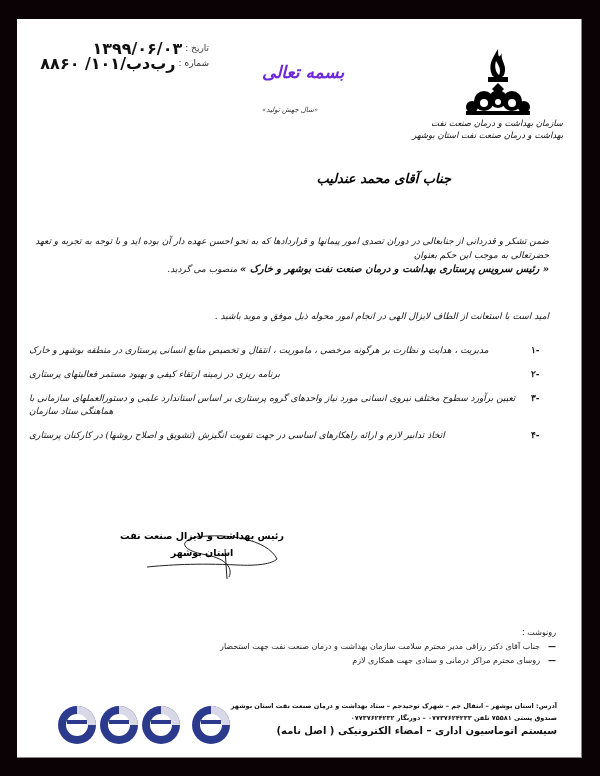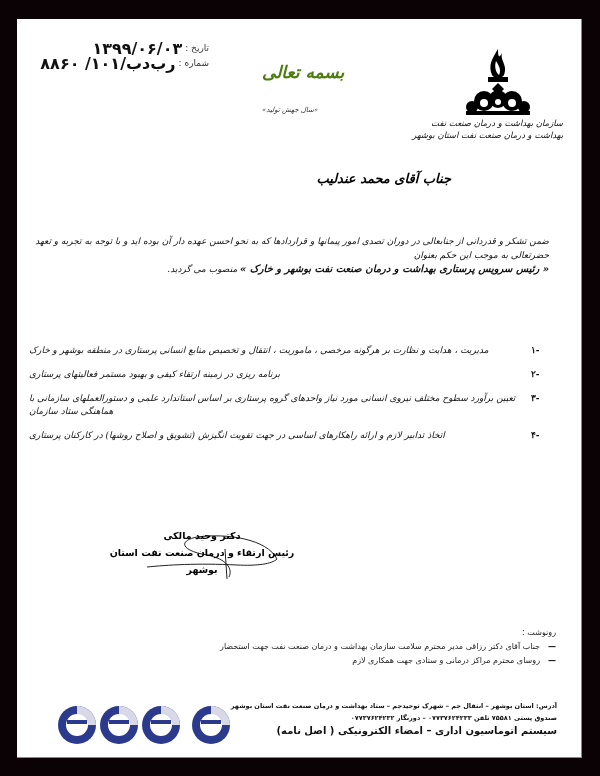--- a/index.html
+++ b/index.html
@@ -13,21 +13,21 @@
   }
   .rtl { direction: rtl; unicode-bidi: plaintext; }
   .abs { position: absolute; }
 
   
   .logo { right: 18px; top: 0px; width: 130px; height: 100px; text-align: center; margin-top: 28px; }
   .logo svg { display: block; margin: 0 auto; }
   .logo-line { font-family: "DejaVu Serif", serif; font-size: 8.5px; font-style: italic; color: #111; white-space: nowrap; line-height: 12px; }
 
   
-  .basmala { left: 245px; top: 43px; font-family: "DejaVu Serif", serif; font-size: 17px; font-weight: bold; font-style: italic; color: #4d7c0f; }
+  .basmala { left: 245px; top: 43px; font-family: "DejaVu Serif", serif; font-size: 17px; font-weight: bold; font-style: italic; color: #6d28d9; }
   .year-motto { left: 245px; top: 87px; font-family: "DejaVu Serif", serif; font-size: 7px; font-style: italic; color: #333; }
 
   
   .meta { left: 62px; top: 22px; width: 130px; font-size: 9px; color: #222; line-height: 15px; }
   .meta-row { display: flex; flex-direction: row-reverse; justify-content: flex-start; gap: 3px; white-space: nowrap; }
   .meta-label { color: #333; }
   .meta-value { font-weight: bold; color: #111; font-size: 16px; }
 
   
   .addressee { right: 130px; top: 152px; font-family: "DejaVu Serif", serif; font-size: 13px; font-weight: bold; font-style: italic; color: #000000; }
@@ -102,20 +102,21 @@
   </div>
 
   <div class="abs addressee rtl">جناب آقای محمد عندلیب</div>
 
   <div class="abs body-text p1 rtl" style="direction: rtl; text-align: right;">
     <span>ضمن تشکر و قدردانی از جنابعالی در دوران تصدی امور پیمانها و قراردادها که به نحو احسن عهده دار آن بوده اید و با توجه به تجربه و تعهد حضرتعالی به موجب این حکم بعنوان</span><br>
     <span class="bold">« رئیس سرویس پرستاری بهداشت و درمان صنعت نفت بوشهر و خارک »</span>
     <span>منصوب می گردید.</span>
   </div>
 
+  <div class="abs body-text p2 rtl" style="direction: rtl;">امید است با استعانت از الطاف لایزال الهی در انجام امور محوله ذیل موفق و موید باشید .</div>
 
   <div class="abs items">
     <div class="item">
       <span class="item-num">۱-</span>
       <span class="item-text">مدیریت ، هدایت و نظارت بر هرگونه مرخصی ، ماموریت ، انتقال و تخصیص منابع انسانی پرستاری در منطقه بوشهر و خارک</span>
     </div>
     <div class="item">
       <span class="item-num">۲-</span>
       <span class="item-text">برنامه ریزی در زمینه ارتقاء کیفی و بهبود مستمر فعالیتهای پرستاری</span>
     </div>
@@ -127,22 +128,21 @@
       <span class="item-num">۴-</span>
       <span class="item-text">اتخاذ تدابیر لازم و ارائه راهکارهای اساسی در جهت تقویت انگیزش (تشویق و اصلاح روشها) در کارکنان پرستاری</span>
     </div>
   </div>
 
   <svg class="abs sig-scribble" width="150" height="50" viewBox="0 0 150 50">
     <path d="M10 38 C30 36 60 34 100 36 C120 37 135 35 140 30 C130 10 90 4 60 8 C40 12 45 22 70 26 C90 30 96 40 92 48" fill="none" stroke="#222" stroke-width="1"></path>
     <path d="M88 20 L90 50" fill="none" stroke="#222" stroke-width="1"></path>
   </svg>
   <div class="abs sig">
-    <div class="rtl">دکتر وحید مالکی</div>
-    <div class="rtl">رئیس ارتقاء و درمان صنعت نفت استان بوشهر</div>
+    <div class="rtl">رئیس بهداشت و لایزال صنعت نفت استان بوشهر</div>
   </div>
 
   <div class="abs cc">
     <div class="cc-title rtl">رونوشت :</div>
     <div class="cc-item">
       <span class="cc-dash">—</span>
       <span class="cc-text">جناب آقای دکتر رزاقی مدیر محترم سلامت سازمان بهداشت و درمان صنعت نفت جهت استحضار</span>
     </div>
     <div class="cc-item">
       <span class="cc-dash">—</span>

